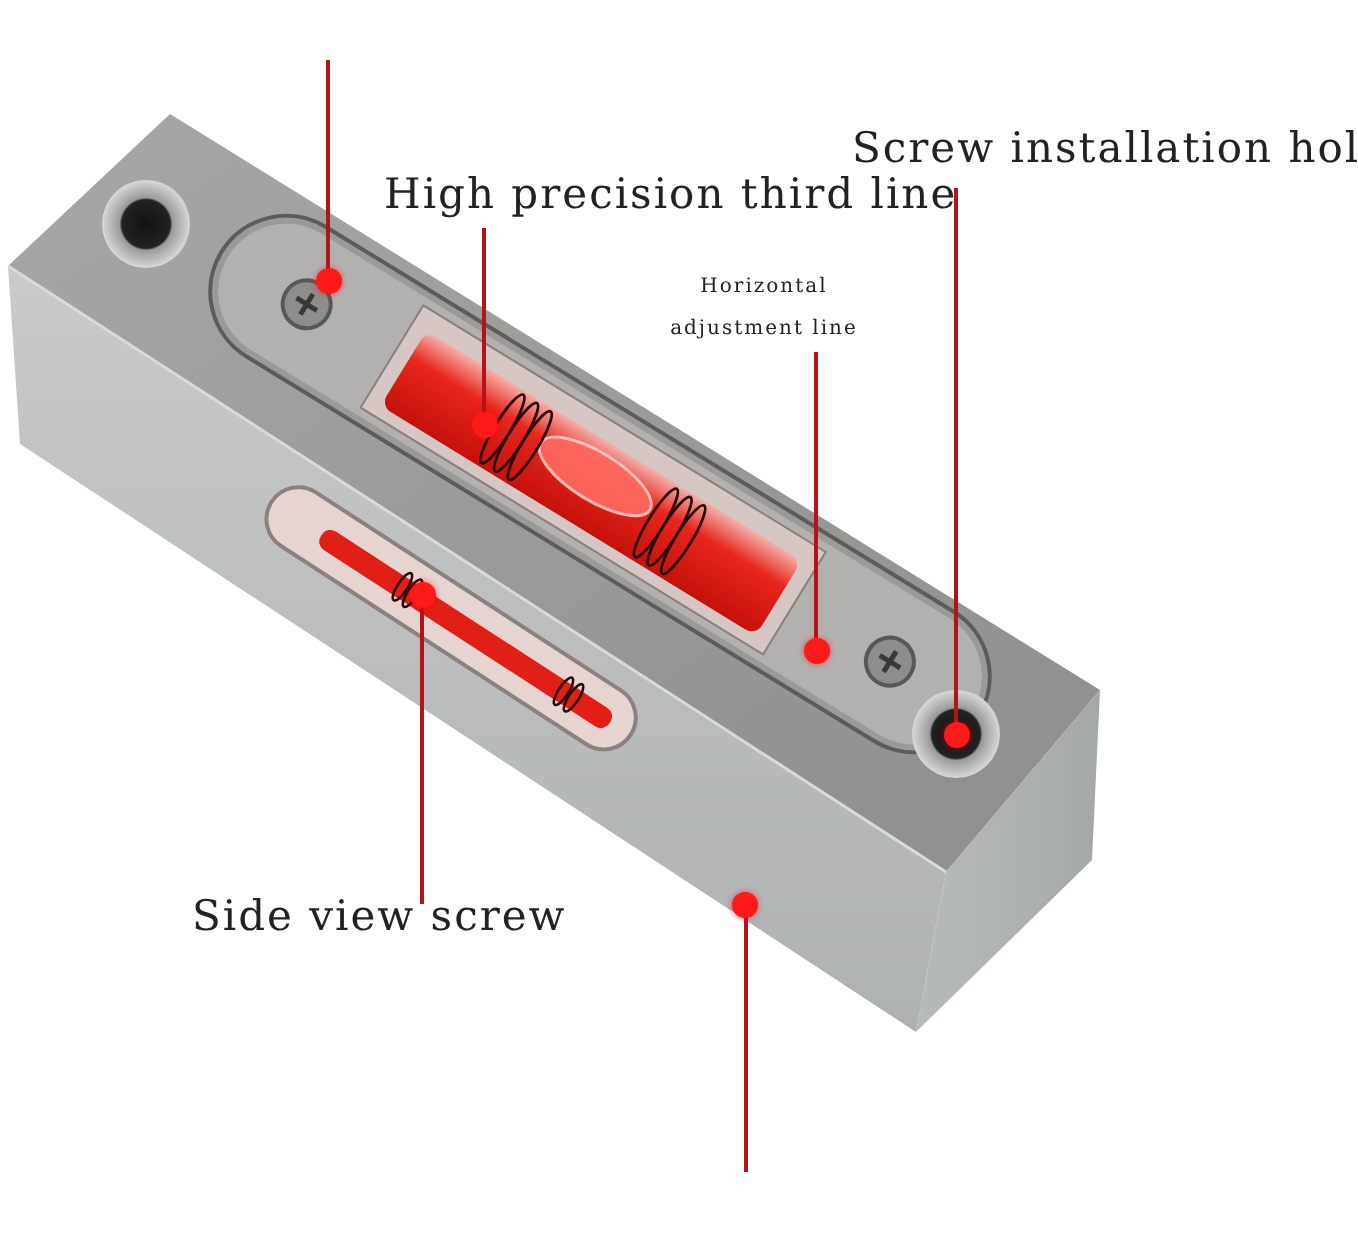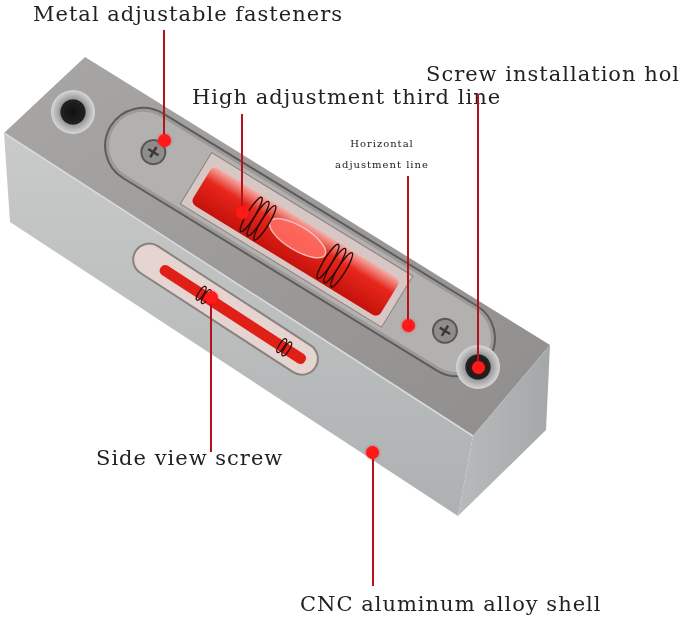--- a/index.html
+++ b/index.html
@@ -82,40 +82,38 @@
       <rect x="148" y="304" width="172" height="11" rx="5" fill="#e02016"></rect>
       <g stroke="#2a0a08" stroke-width="1.3" fill="none">
         <ellipse cx="196" cy="309" rx="2.5" ry="8"></ellipse>
         <ellipse cx="202" cy="309" rx="2.5" ry="8"></ellipse>
         <ellipse cx="292" cy="309" rx="2.5" ry="8"></ellipse>
         <ellipse cx="298" cy="309" rx="2.5" ry="8"></ellipse>
       </g>
     </g>
   </svg>
 
-  <div class="label lg" style="left:33px; top:2px;">Metal adjustable fasteners</div>
   <div class="leader" style="left:163px; top:30px; height:110px;"></div>
   <div class="dot" style="left:158px; top:134px;"></div>
 
-  <div class="label lg" style="left:192px; top:85px;">High adjustment third line</div>
+  <div class="label lg" style="left:192px; top:85px;">High precision third line</div>
   <div class="leader" style="left:241px; top:114px; height:98px;"></div>
   <div class="dot" style="left:236px; top:206px;"></div>
 
   <div class="label lg" style="left:426px; top:62px;">Screw installation hole</div>
   <div class="leader" style="left:477px; top:94px; height:274px;"></div>
   <div class="dot" style="left:472px; top:361px;"></div>
 
   <div class="label sm" style="left:312px; top:133px; width:140px;">
     <div>Horizontal</div>
     <div>adjustment line</div>
   </div>
   <div class="leader" style="left:407px; top:176px; height:150px;"></div>
   <div class="dot" style="left:402px; top:319px;"></div>
 
   <div class="label lg" style="left:96px; top:446px;">Side view screw</div>
   <div class="leader" style="left:210px; top:297px; height:155px;"></div>
   <div class="dot" style="left:205px; top:291px;"></div>
 
-  <div class="label lg" style="left:300px; top:592px;">CNC aluminum alloy shell</div>
   <div class="leader" style="left:372px; top:452px; height:134px;"></div>
   <div class="dot" style="left:366px; top:446px;"></div>
 
 </div>
 
 </body></html>

